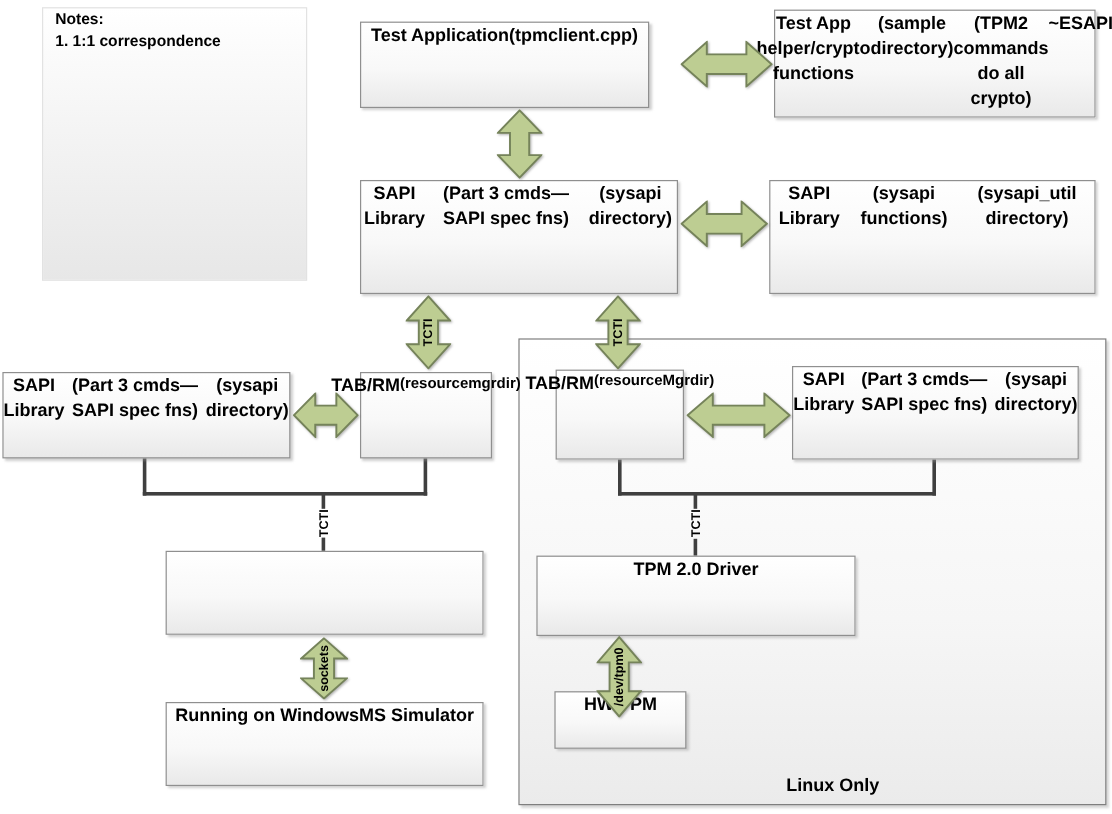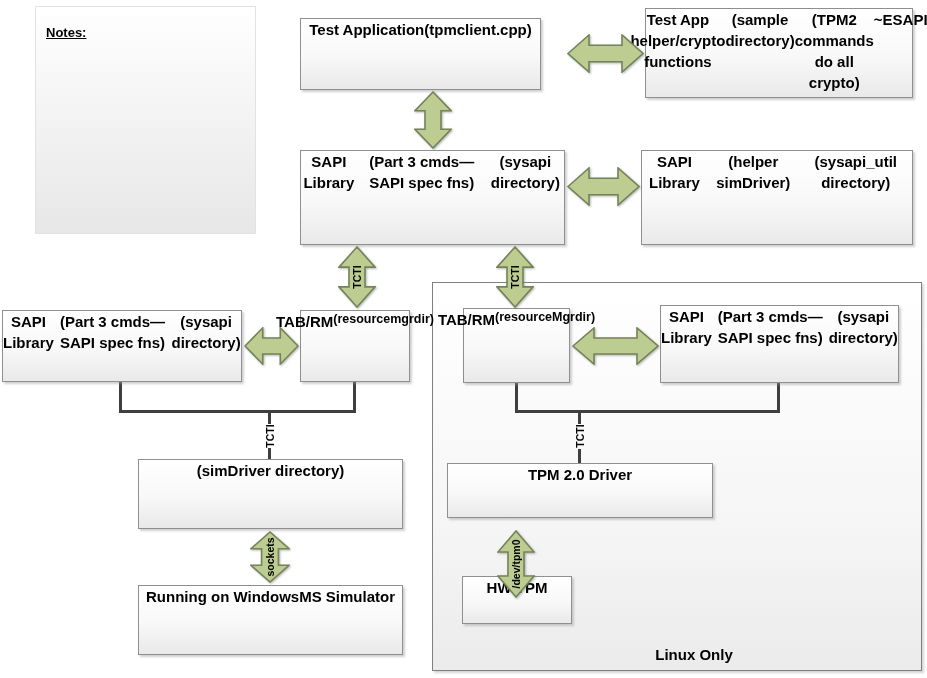--- a/index.html
+++ b/index.html
@@ -17,21 +17,21 @@
     text-align:center;display:flex;flex-direction:row;justify-content:center;
     z-index:3;
   }
   .box .ln{line-height:21px;font-size:15px;}
   .box .ln.small{font-size:12.5px;line-height:17px;}
   
   .notes{
     position:absolute;box-sizing:border-box;
     background:linear-gradient(#ffffff 0%,#f4f4f4 45%,#e7e7e7 100%);
     border:1px solid #e2e2e2;
-    padding:17px 10px;z-index:3;text-decoration:underline;
+    padding:0 10px;z-index:3;
   }
   .notes .ln{font-size:13px;line-height:18px;}
   
   .container-box{
     position:absolute;box-sizing:border-box;
     background:linear-gradient(#ffffff 0%,#f6f6f6 60%,#ebebeb 100%);
     border:1.6px solid #7f7f7f;
     box-shadow:2px 2px 2px rgba(150,150,150,0.4);
     z-index:0;
   }
@@ -54,20 +54,21 @@
   .caption{position:absolute;font-size:15px;font-weight:700;z-index:3;text-align:center;}
 </style>
 </head>
 <body>
 
 <div class="container-box" style="left:432px;top:282px;width:490px;height:389px"></div>
 <div class="caption" style="left:629px;top:646px;width:130px">Linux Only</div>
 
 <div class="notes" style="left:35px;top:6px;width:221px;height:228px">
   <div class="ln">Notes:</div>
+  <div class="ln">1.  1:1 correspondence</div>
 </div>
 
 <div class="line" style="left:119px;top:382px;width:3px;height:31px"></div>
 <div class="line" style="left:353px;top:382px;width:3px;height:31px"></div>
 <div class="line" style="left:119px;top:410px;width:237px;height:3px"></div>
 <div class="line" style="left:268px;top:410px;width:3px;height:14px"></div>
 <div class="line" style="left:268px;top:448px;width:3px;height:11px"></div>
 <span class="free-label" style="left:270px;top:436px">TCTI</span>
 
 <div class="line" style="left:515px;top:383px;width:3px;height:30px"></div>
@@ -90,21 +91,21 @@
 </div>
 
 <div class="box" style="left:300px;top:150px;width:265px;height:95px">
   <div class="ln">SAPI Library</div>
   <div class="ln">(Part 3 cmds—SAPI spec fns)</div>
   <div class="ln">(sysapi directory)</div>
 </div>
 
 <div class="box" style="left:641px;top:150px;width:272px;height:95px">
   <div class="ln">SAPI Library</div>
-  <div class="ln">(helper simDriver)</div>
+  <div class="ln">(sysapi functions)</div>
   <div class="ln">(sysapi_util directory)</div>
 </div>
 
 <div class="box" style="left:2px;top:310px;width:240px;height:72px">
   <div class="ln">SAPI Library</div>
   <div class="ln">(Part 3 cmds—SAPI spec fns)</div>
   <div class="ln">(sysapi directory)</div>
 </div>
 
 <div class="box" style="left:300px;top:310px;width:110px;height:72px">
@@ -119,29 +120,28 @@
   <div class="ln small">dir)</div>
 </div>
 
 <div class="box" style="left:660px;top:305px;width:239px;height:78px">
   <div class="ln">SAPI Library</div>
   <div class="ln">(Part 3 cmds—SAPI spec fns)</div>
   <div class="ln">(sysapi directory)</div>
 </div>
 
 <div class="box" style="left:138px;top:459px;width:265px;height:70px">
-  <div class="ln">(simDriver directory)</div>
 </div>
 
 <div class="box" style="left:138px;top:585px;width:265px;height:70px">
   <div class="ln">Running on Windows</div>
   <div class="ln">MS Simulator</div>
 </div>
 
-<div class="box" style="left:447px;top:463px;width:266px;height:55px">
+<div class="box" style="left:447px;top:463px;width:266px;height:67px">
   <div class="ln">TPM 2.0 Driver</div>
 </div>
 
 <div class="box" style="left:462px;top:576px;width:110px;height:48px">
   <div class="ln">HW TPM</div>
 </div>
 
 <div class="arrow" style="left:567px;top:34px">
   <svg class="dbl-arrow" width="77" height="39">
       <polygon points="1,19.5 22,1 22,11.3 55,11.3 55,1 76,19.5 55,38 55,27.7 22,27.7 22,38"></polygon>

